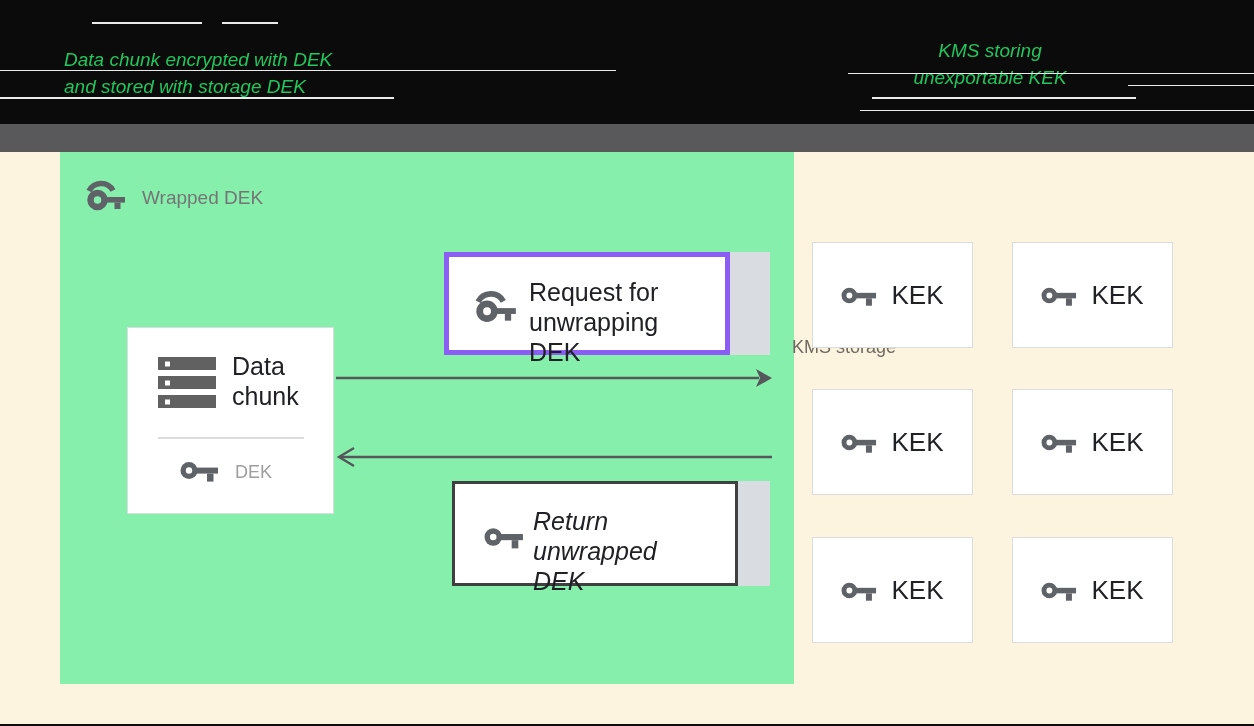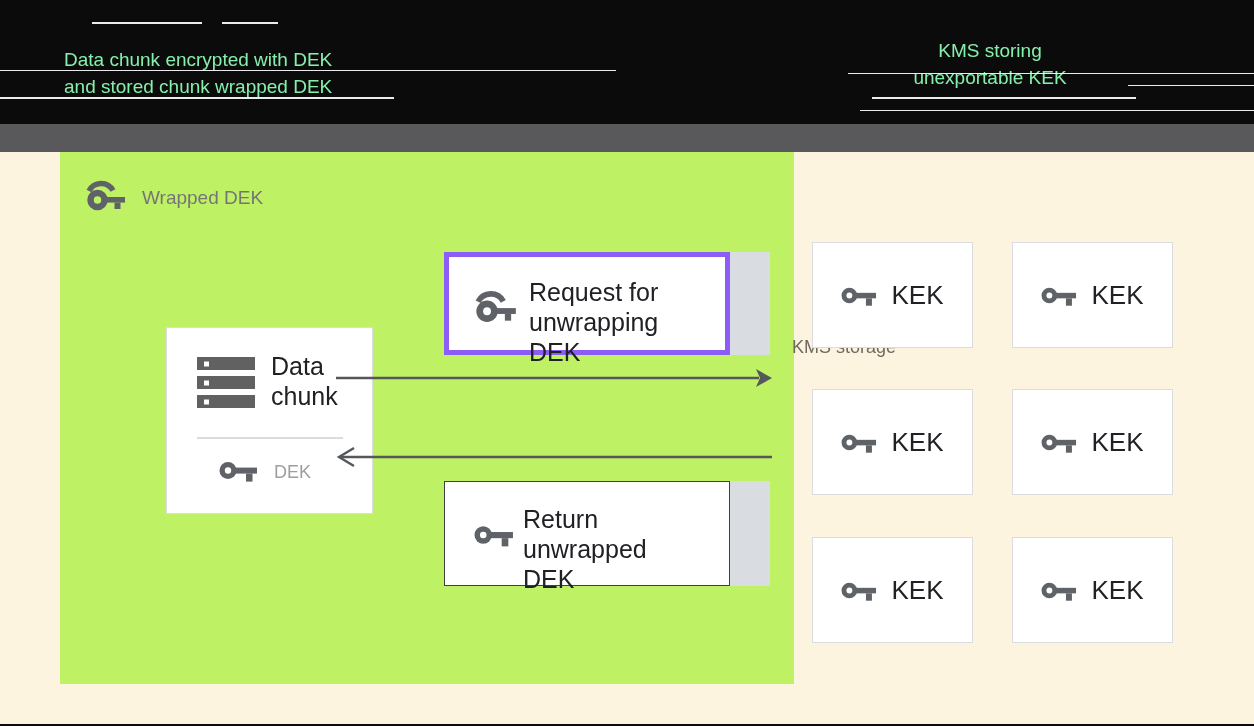--- a/index.html
+++ b/index.html
@@ -2,54 +2,54 @@
 <html><head>
 <meta charset="utf-8">
 <style>
   html,body{margin:0;padding:0;background:#000;}
   .canvas{
     position:relative;width:1254px;height:726px;overflow:hidden;
     font-family:"Liberation Sans", sans-serif;background:#fcf4df;
   }
   
   .header{position:absolute;left:0;top:0;width:1254px;height:124px;background:#0b0b0b;}
-  .caption{position:absolute;color:#86efac;font-size:19px;line-height:27px;font-weight:400;}
+  .caption{position:absolute;color:#22c55e;font-size:19px;line-height:27px;font-weight:400;font-style:italic;}
   .caption-left{left:64px;top:46px;width:360px;text-align:left;}
   .caption-right{left:860px;top:37px;width:260px;text-align:center;}
   .streak{position:absolute;background:#ffffff;opacity:.92;}
   .strip{position:absolute;left:0;top:124px;width:1254px;height:28px;background:#59595b;}
   .bottom-bar{position:absolute;left:0;top:724px;width:1254px;height:2px;background:#0b0b0b;}
 
   
   .field{position:absolute;left:0;top:152px;width:1254px;height:572px;background:#fcf4df;}
 
   
-  .container{position:absolute;left:60px;top:0px;width:734px;height:532px;background:#bef264;}
+  .container{position:absolute;left:60px;top:0px;width:734px;height:532px;background:#86efac;}
   .wrapped-label{position:absolute;left:26px;top:27px;display:flex;align-items:center;gap:14px;color:#757575;font-size:19px;}
   .wrapped-label .ico{color:#5f6368;}
 
   .white-box{position:absolute;background:#ffffff;border:1px solid #dadce0;box-sizing:border-box;}
   .tail{position:absolute;background:#d9dce1;}
 
   
-  .datachunk{left:67px;top:175px;width:207px;height:187px;margin-left:39px;}
+  .datachunk{left:67px;top:175px;width:207px;height:187px;}
   .dc-icon{position:absolute;left:30px;top:29px;color:#616161;}
   .dc-title{position:absolute;left:104px;top:23px;width:95px;font-size:25px;line-height:30px;color:#202124;}
   .dc-divider{position:absolute;left:30px;top:109px;width:146px;height:2px;background:#dadce0;}
   .dc-keyrow{position:absolute;left:52px;top:130px;display:flex;align-items:center;gap:15px;}
   .dc-keyrow .ico{color:#5f6368;}
   .dc-key-label{font-size:18px;color:#9e9e9e;}
 
   
   .callout .ico{position:absolute;color:#5f6368;}
   .callout .txt{position:absolute;font-size:25px;line-height:30px;color:#202124;width:175px;}
   .request{left:384px;top:100px;width:286px;height:103px;border:5px solid #8b5cf6;}
   .request .ico{left:26px;top:31px;}
   .request .txt{left:80px;top:20px;}
-  .return{left:384px;top:329px;width:286px;height:105px;border:1px solid #404040;}
+  .return{left:392px;top:329px;width:286px;height:105px;border:3px solid #404040;font-style:italic;}
   .return .ico{left:29px;top:40px;}
   .return .txt{left:78px;top:22px;}
   .tail-request{left:670px;top:100px;width:40px;height:103px;}
   .tail-return{left:670px;top:329px;width:40px;height:105px;}
 
   .arrow-svg{position:absolute;overflow:visible;}
 
   
   .kms-label{position:absolute;left:792px;top:185px;font-size:18px;color:#6e6a5f;}
   .kek-box{position:absolute;width:161px;height:106px;background:#fff;border:1px solid #dadce0;box-sizing:border-box;
@@ -58,21 +58,21 @@
   .kek-label{font-size:26px;color:#202124;text-align:right;}
 </style>
 </head>
 <body>
 
 <div class="canvas">
 
   <div class="header">
     <div class="caption caption-left">
       <div>Data chunk encrypted with DEK</div>
-      <div>and stored chunk wrapped DEK</div>
+      <div>and stored with storage DEK</div>
     </div>
     <div class="caption caption-right">
       <div>KMS storing</div>
       <div>unexportable KEK</div>
     </div>
 
     <div class="streak" style="left:92px;top:22px;width:110px;height:2px;"></div>
     <div class="streak" style="left:222px;top:22px;width:56px;height:2px;"></div>
     <div class="streak" style="left:0;top:70px;width:616px;height:1.4px;"></div>
     <div class="streak" style="left:0;top:97px;width:394px;height:2.4px;"></div>

